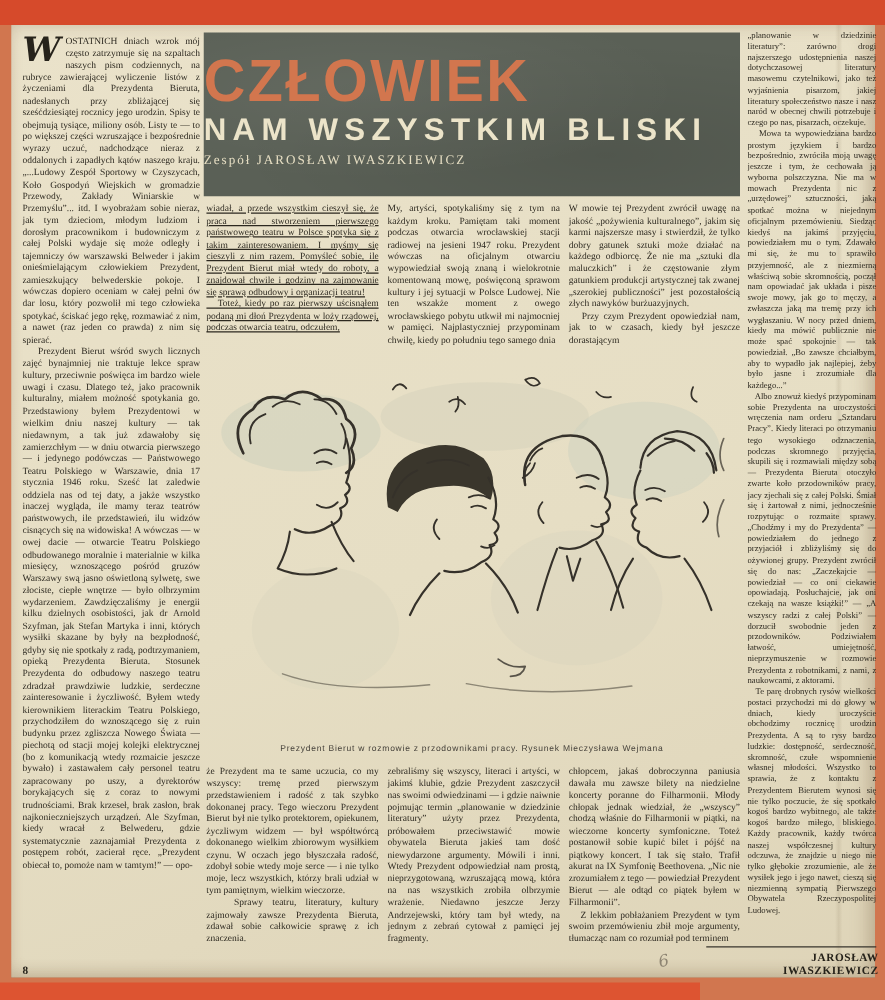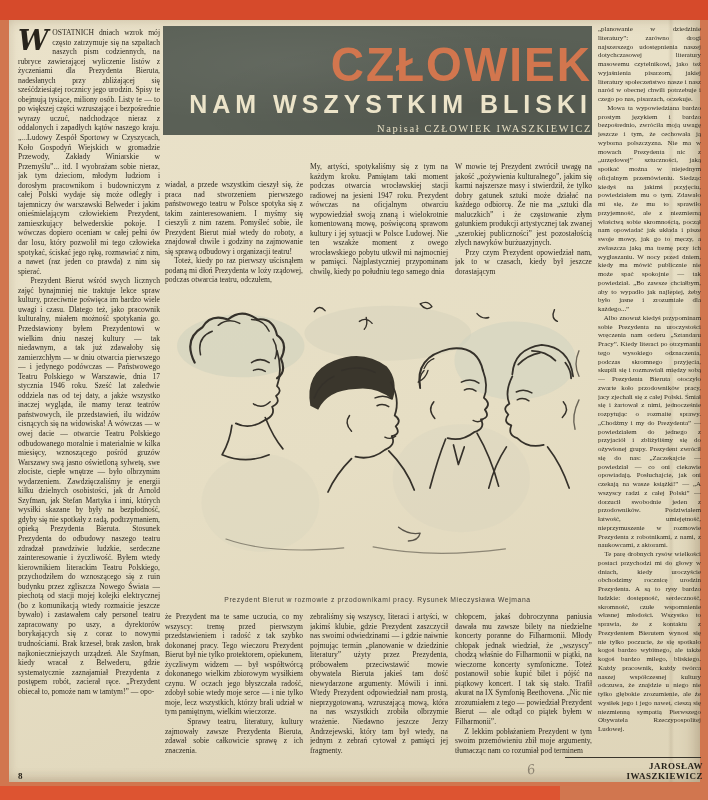--- a/index.html
+++ b/index.html
@@ -10,24 +10,24 @@
   .paper{position:absolute;left:9px;top:20px;width:691px;height:762px;background:#e7dfc5;
          background:linear-gradient(160deg,#eae2ca 0%,#e6dec4 55%,#ded4b8 100%);
          box-shadow:inset -7px 0 14px rgba(110,80,50,.22), inset 0 -5px 10px rgba(110,80,50,.14);}
   .crease{position:absolute;left:659px;top:0;width:6px;height:762px;
           background:linear-gradient(90deg,transparent,rgba(90,70,40,.10),transparent);}
   .col{position:absolute;font-size:7.6px;line-height:9.55px;text-align:justify;
        color:#2d2920;white-space:pre-line;overflow:hidden;}
   .col5{font-size:6.9px;line-height:8.75px;}
   .dropcap{float:left;font-family:"DejaVu Serif",serif;font-style:italic;font-weight:bold;
            font-size:27px;line-height:23px;margin:1px 4px 0 0;color:#27231b;}
-  .masthead{position:absolute;left:154px;top:6px;width:429px;height:109px;
+  .masthead{position:absolute;left:154px;top:6px;width:429px;height:131px;
             background:radial-gradient(ellipse at 30% 35%,rgba(255,255,255,.06),transparent 60%),
                        radial-gradient(ellipse at 75% 75%,rgba(0,0,0,.10),transparent 65%),#5a6056;
-            text-align:right;overflow:hidden;}
+            text-align:left;overflow:hidden;}
   .mh-title{margin-top:14px;font-family:"Liberation Sans",sans-serif;font-weight:900;
             font-size:46px;line-height:48px;letter-spacing:2px;color:#d2764e;
             transform:scaleY(1.04);}
   .mh-sub{margin-top:2px;font-family:"Liberation Sans",sans-serif;font-weight:700;
           font-size:25px;line-height:28px;letter-spacing:5px;color:#ece4c9;}
   .mh-byline{margin-top:5px;font-family:"Liberation Serif",serif;font-size:10.5px;
              letter-spacing:1.6px;color:#e6dec3;}
   .illus{position:absolute;left:154px;top:272px;width:429px;height:300px;}
   .caption{position:absolute;left:154px;top:576px;width:429px;text-align:center;
            font-family:"Liberation Sans",sans-serif;font-size:6.8px;letter-spacing:.6px;
@@ -44,27 +44,27 @@
 
 <div class="band-top"></div>
 <div class="band-bottom"></div>
 
 <div class="paper">
   <div class="crease"></div>
 
   <div class="masthead">
     <div class="mh-title">CZŁOWIEK</div>
     <div class="mh-sub">NAM WSZYSTKIM BLISKI</div>
-    <div class="mh-byline">Napisał CZŁOWIEK IWASZKIEWICZ</div>
+    <div class="mh-byline">Zespół JAROSŁAW IWASZKIEWICZ</div>
   </div>
 
   <div class="col" style="left:9px;top:8px;width:142px;height:750px;"><span class="dropcap">W</span><span>OSTATNICH dniach wzrok mój często zatrzymuje się na szpaltach naszych pism codziennych, na rubryce zawierającej wyliczenie listów z życzeniami dla Prezydenta Bieruta, nadesłanych przy zbliżającej się sześćdziesiątej rocznicy jego urodzin. Spisy te obejmują tysiące, miliony osób. Listy te — to po większej części wzruszające i bezpośrednie wyrazy uczuć, nadchodzące nieraz z oddalonych i zapadłych kątów naszego kraju. „...Ludowy Zespół Sportowy w Czyszycach, Koło Gospodyń Wiejskich w gromadzie Przewody, Zakłady Winiarskie w Przemyślu”... itd. I wyobrażam sobie nieraz, jak tym dzieciom, młodym ludziom i dorosłym pracownikom i budowniczym z całej Polski wydaje się może odległy i tajemniczy ów warszawski Belweder i jakim onieśmielającym człowiekiem Prezydent, zamieszkujący belwederskie pokoje. I wówczas dopiero oceniam w całej pełni ów dar losu, który pozwolił mi tego człowieka spotykać, ściskać jego rękę, rozmawiać z nim, a nawet (raz jeden co prawda) z nim się spierać.
 &nbsp;&nbsp;&nbsp;Prezydent Bierut wśród swych licznych zajęć bynajmniej nie traktuje lekce spraw kultury, przeciwnie poświęca im bardzo wiele uwagi i czasu. Dlatego też, jako pracownik kulturalny, miałem możność spotykania go. Przedstawiony byłem Prezydentowi w wielkim dniu naszej kultury — tak niedawnym, a tak już zdawałoby się zamierzchłym — w dniu otwarcia pierwszego — i jedynego podówczas — Państwowego Teatru Polskiego w Warszawie, dnia 17 stycznia 1946 roku. Sześć lat zaledwie oddziela nas od tej daty, a jakże wszystko inaczej wygląda, ile mamy teraz teatrów państwowych, ile przedstawień, ilu widzów cisnących się na widowiska! A wówczas — w owej dacie — otwarcie Teatru Polskiego odbudowanego moralnie i materialnie w kilka miesięcy, wznoszącego pośród gruzów Warszawy swą jasno oświetloną sylwetę, swe złociste, ciepłe wnętrze — było olbrzymim wydarzeniem. Zawdzięczaliśmy je energii kilku dzielnych osobistości, jak dr Arnold Szyfman, jak Stefan Martyka i inni, których wysiłki skazane by były na bezpłodność, gdyby się nie spotkały z radą, podtrzymaniem, opieką Prezydenta Bieruta. Stosunek Prezydenta do odbudowy naszego teatru zdradzał prawdziwie ludzkie, serdeczne zainteresowanie i życzliwość. Byłem wtedy kierownikiem literackim Teatru Polskiego, przychodziłem do wznoszącego się z ruin budynku przez zgliszcza Nowego Świata — piechotą od stacji mojej kolejki elektrycznej (bo z komunikacją wtedy rozmaicie jeszcze bywało) i zastawałem cały personel teatru zapracowany po uszy, a dyrektorów borykających się z coraz to nowymi trudnościami. Brak krzeseł, brak zasłon, brak najkonieczniejszych urządzeń. Ale Szyfman, kiedy wracał z Belwederu, gdzie systematycznie zaznajamiał Prezydenta z postępem robót, zacierał ręce. „Prezydent obiecał to, pomoże nam w tamtym!” — opo-</span></div>
 
-  <div class="col" style="left:156px;top:160px;width:138px;height:127px;">wiadał, a przede wszystkim cieszył się, że praca nad stworzeniem pierwszego państwowego teatru w Polsce spotyka się z takim zainteresowaniem. I myśmy się cieszyli z nim razem. Pomyśleć sobie, ile Prezydent Bierut miał wtedy do roboty, a znajdował chwile i godziny na zajmowanie się sprawą odbudowy i organizacji teatru!
+  <div class="col" style="left:156px;top:142px;width:138px;height:127px;text-decoration:underline;">wiadał, a przede wszystkim cieszył się, że praca nad stworzeniem pierwszego państwowego teatru w Polsce spotyka się z takim zainteresowaniem. I myśmy się cieszyli z nim razem. Pomyśleć sobie, ile Prezydent Bierut miał wtedy do roboty, a znajdował chwile i godziny na zajmowanie się sprawą odbudowy i organizacji teatru!
 &nbsp;&nbsp;&nbsp;Toteż, kiedy po raz pierwszy uścisnąłem podaną mi dłoń Prezydenta w loży rządowej, podczas otwarcia teatru, odczułem,</div>
   <div class="col" style="left:301px;top:142px;width:138px;height:127px;">My, artyści, spotykaliśmy się z tym na każdym kroku. Pamiętam taki moment podczas otwarcia wrocławskiej stacji radiowej na jesieni 1947 roku. Prezydent wówczas na oficjalnym otwarciu wypowiedział swoją znaną i wielokrotnie komentowaną mowę, poświęconą sprawom kultury i jej sytuacji w Polsce Ludowej. Nie ten wszakże moment z owego wrocławskiego pobytu utkwił mi najmocniej w pamięci. Najplastyczniej przypominam chwilę, kiedy po południu tego samego dnia</div>
   <div class="col" style="left:446px;top:142px;width:137px;height:127px;">W mowie tej Prezydent zwrócił uwagę na jakość „pożywienia kulturalnego”, jakim się karmi najszersze masy i stwierdził, że tylko dobry gatunek sztuki może działać na każdego odbiorcę. Że nie ma „sztuki dla maluczkich” i że częstowanie złym gatunkiem produkcji artystycznej tak zwanej „szerokiej publiczności” jest pozostałością złych nawyków burżuazyjnych.
 &nbsp;&nbsp;&nbsp;Przy czym Prezydent opowiedział nam, jak to w czasach, kiedy był jeszcze dorastającym</div>
 
   <div class="illus">
     <svg width="429" height="300" viewBox="0 0 429 306">
 
       <ellipse cx="75" cy="55" rx="65" ry="32" fill="#ccd0bc" opacity="0.5"></ellipse>
       <ellipse cx="225" cy="42" rx="85" ry="28" fill="#d3d0ba" opacity="0.45"></ellipse>

